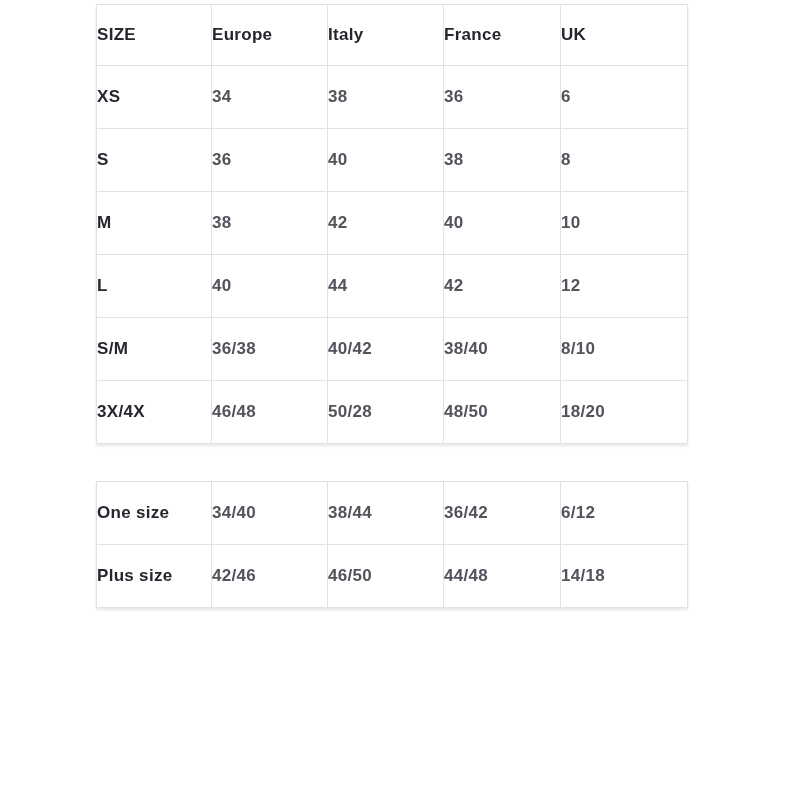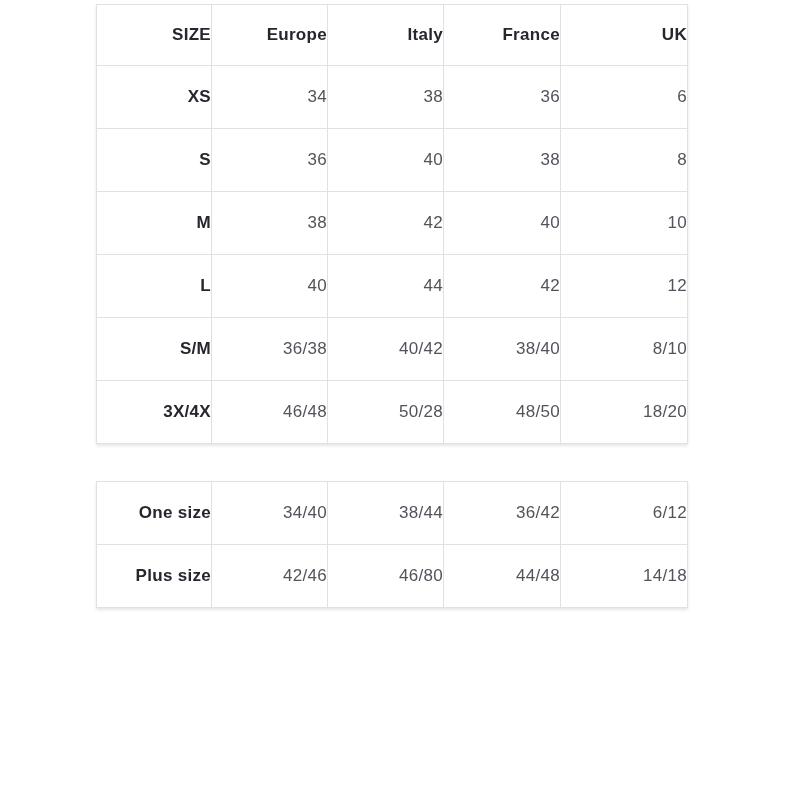--- a/index.html
+++ b/index.html
@@ -24,37 +24,37 @@
     margin-left: 96px;
     background: #ffffff;
     border: 1px solid #d9d9d9;
     box-shadow: 0 2px 3px rgba(0,0,0,0.10);
   }
   table.main-table { margin-top: 4px; }
   table.secondary-table { margin-top: 37px; }
   .size-table th,
   .size-table td {
     border: 1px solid #e1e1e3;
-    text-align: right;
+    text-align: left;
     vertical-align: middle;
     padding: 0;
     font-size: 17px;
     letter-spacing: 0.3px;
     overflow: hidden;
     white-space: nowrap;
   }
   .size-table th { height: 60px; }
   .size-table td { height: 62px; }
   .size-table th,
   .size-table td.row-label {
     font-weight: 700;
     color: #26262e;
   }
   .size-table td.value-cell {
-    font-weight: 400;
+    font-weight: 700;
     color: #53535c;
   }
 </style>
 </head>
 <body>
 
 <div class="page">
 
   <table class="size-table main-table">
     <colgroup>
@@ -131,20 +131,20 @@
       <tr>
         <td class="row-label">One size</td>
         <td class="value-cell">34/40</td>
         <td class="value-cell">38/44</td>
         <td class="value-cell">36/42</td>
         <td class="value-cell">6/12</td>
       </tr>
       <tr>
         <td class="row-label">Plus size</td>
         <td class="value-cell">42/46</td>
-        <td class="value-cell">46/80</td>
+        <td class="value-cell">46/50</td>
         <td class="value-cell">44/48</td>
         <td class="value-cell">14/18</td>
       </tr>
     </tbody>
   </table>
 
 </div>
 
 </body></html>

